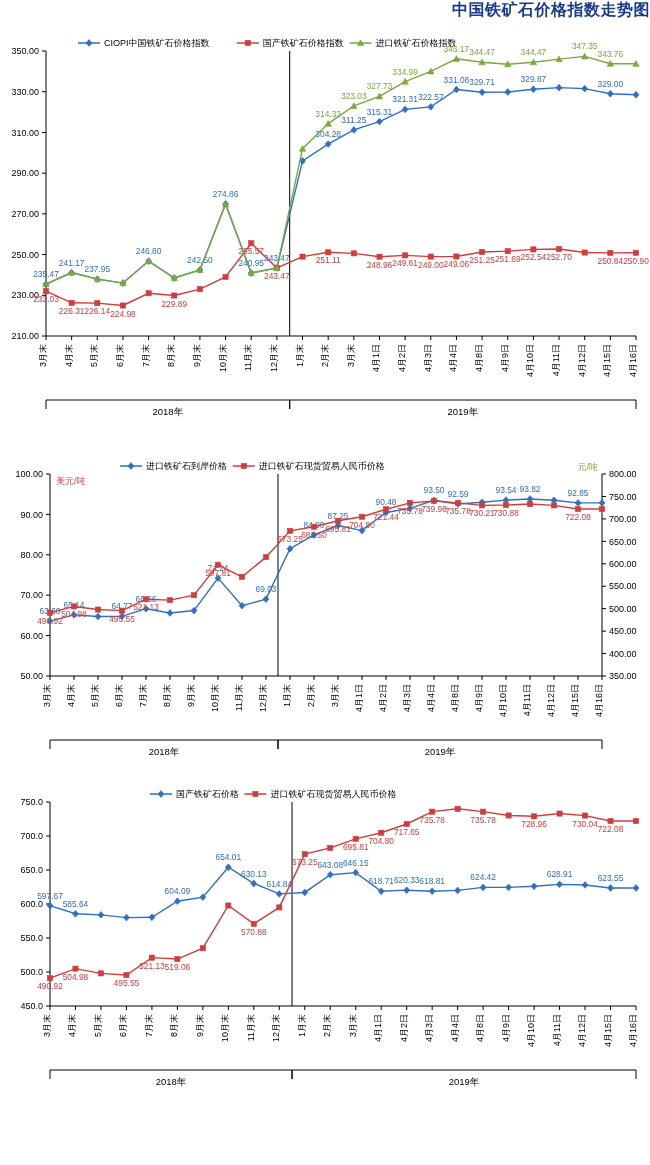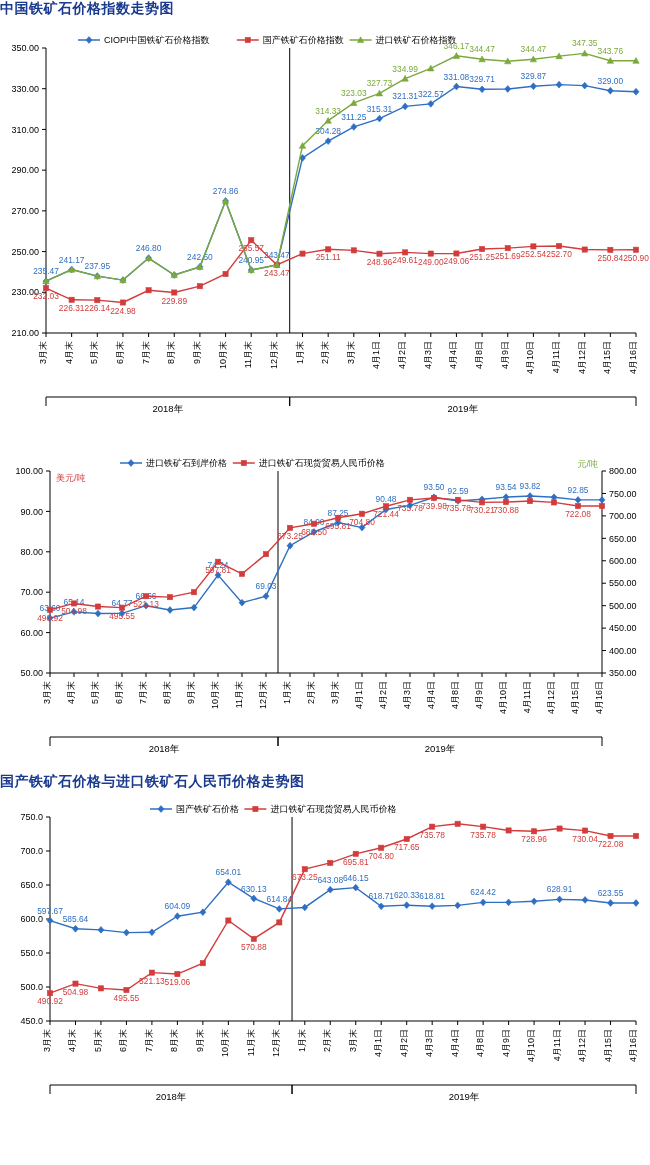--- a/index.html
+++ b/index.html
@@ -1,18 +1,18 @@
 <!DOCTYPE html>
 <html><head>
 <meta charset="utf-8">
 <style>
   html,body{margin:0;padding:0;background:#ffffff;}
   body{width:650px;height:1165px;font-family:"Liberation Sans",sans-serif;color:#000;}
   .chart-block{position:relative;width:650px;background:#fff;}
-  .chart-title{text-align:left;font-weight:bold;font-size:14px;color:#1a3a8f;letter-spacing:.5px;}
+  .chart-title{text-align:right;font-weight:bold;font-size:16px;color:#1a3a8f;letter-spacing:.5px;}
   .svgwrap{position:relative;}
   svg{display:block;}
   .axlbl{font-size:9px;fill:#000;font-family:"Liberation Sans",sans-serif;}
   .dlbl{font-size:8.4px;font-family:"Liberation Sans",sans-serif;}
   .xtick{font-size:9px;font-family:"Liberation Sans",sans-serif;fill:#000;}
   .yearlbl{font-size:9.5px;font-family:"Liberation Sans",sans-serif;fill:#000;}
   .unitlbl{font-size:9px;font-family:"Liberation Sans",sans-serif;}
 </style>
 </head>
 <body>
@@ -411,21 +411,20 @@
         <text x="482" y="70.32795555555555" class="dlbl" fill="#d33c3c" text-anchor="middle">730.21</text>
         <text x="506" y="70.0272" class="dlbl" fill="#d33c3c" text-anchor="middle">730.88</text>
         <text x="578" y="73.9774222222222" class="dlbl" fill="#d33c3c" text-anchor="middle">722.08</text>
         <text x="56" y="38" class="unitlbl" fill="#d33c3c">美元/吨</text>
         <text x="598" y="24" class="unitlbl" fill="#7aa93c" text-anchor="end">元/吨</text>
       </svg>
   </div>
 </div>
 
 <div class="chart-block">
-  <div class="chart-title">国产铁矿石价格与进口铁矿石人民币价格走势图</div>
   <div class="svgwrap">
     <svg id="svg3" width="650" height="330" viewBox="0 0 650 330">
         <g>
           <line x1="150" y1="18" x2="172" y2="18" stroke="#2e6fc4" stroke-width="1.5"></line>
           <polygon points="161,14.6 158,18 161,21.4 164,18" fill="#2e6fc4" stroke="#2e6fc4" stroke-width="0.6"></polygon>
           <text x="176" y="21.4" class="axlbl">国产铁矿石价格</text>
           <line x1="244.39999999999998" y1="18" x2="266.4" y2="18" stroke="#d33c3c" stroke-width="1.5"></line>
           <rect x="252.79999999999998" y="15.4" width="5.2" height="5.2" fill="#d33c3c" stroke="#d33c3c" stroke-width="0.6"></rect>
           <text x="270.4" y="21.4" class="axlbl">进口铁矿石现货贸易人民币价格</text>
         </g>

